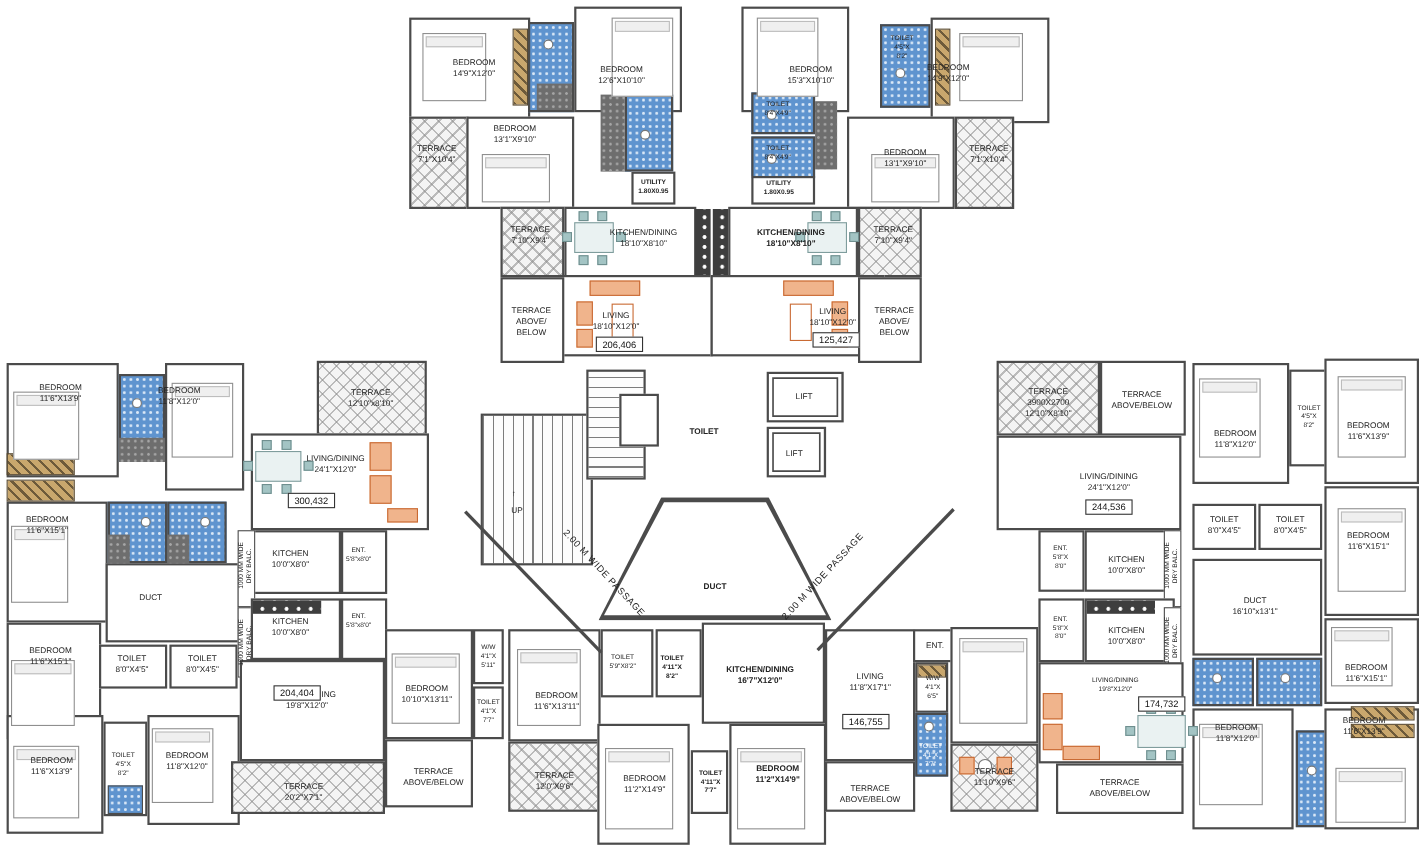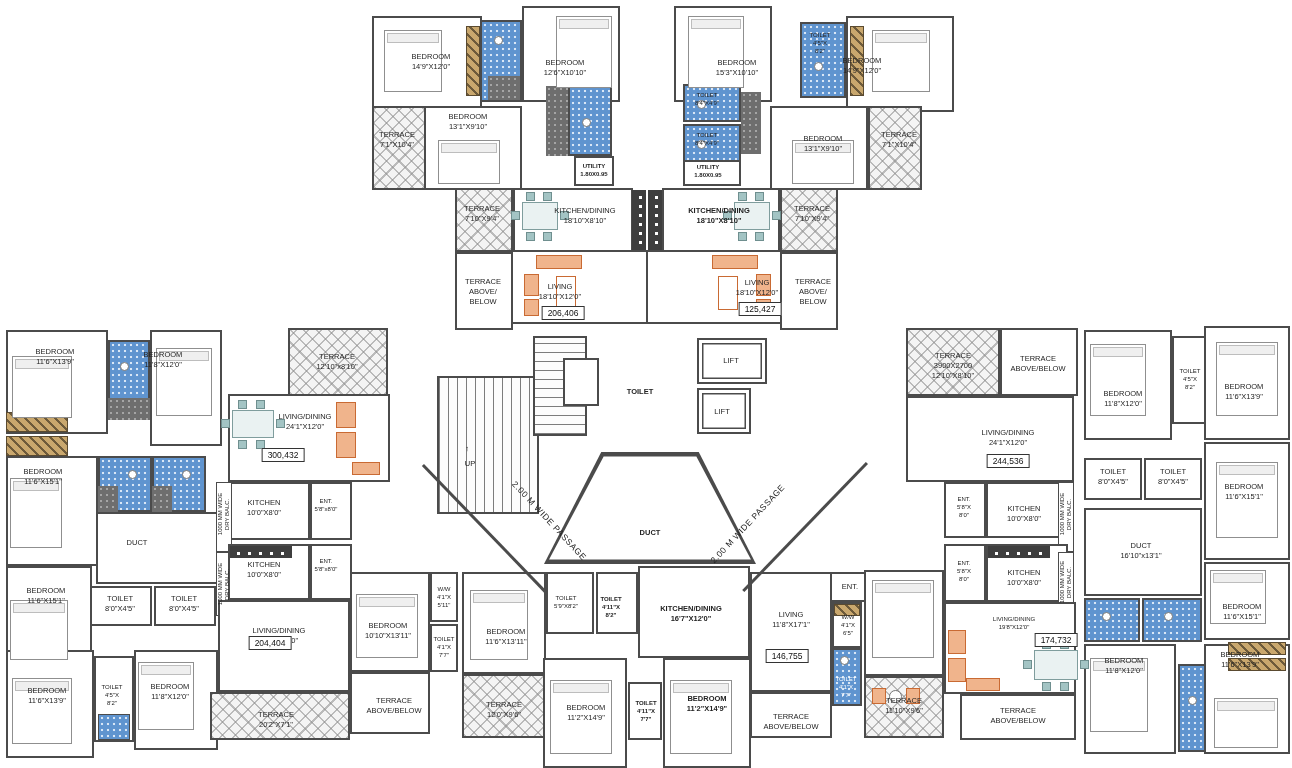--- a/index.html
+++ b/index.html
@@ -341,21 +341,21 @@
 11'6"X15'1"</div>
   <div class="lbl" style="left:47px;top:696px">BEDROOM
 11'6"X13'9"</div>
   <div class="lbl sm" style="left:112px;top:696px">TOILET
 4'5"X
 8'2"</div>
   <div class="lbl" style="left:170px;top:692px">BEDROOM
 11'8"X12'0"</div>
   <div class="lbl" style="left:279px;top:636px">LIVING/DINING
 19'8"X12'0"</div>
-  <div class="unit" style="left:270px;top:643px">204,404</div>
+  <div class="unit" style="left:270px;top:630px">204,404</div>
   <div class="lbl" style="left:276px;top:720px">TERRACE
 20'2"X7'1"</div>
   <div class="lbl" style="left:388px;top:631px">BEDROOM
 10'10"X13'11"</div>
   <div class="lbl sm" style="left:444px;top:598px">W/W
 4'1"X
 5'11"</div>
   <div class="lbl sm" style="left:444px;top:648px">TOILET
 4'1"X
 7'7"</div>

